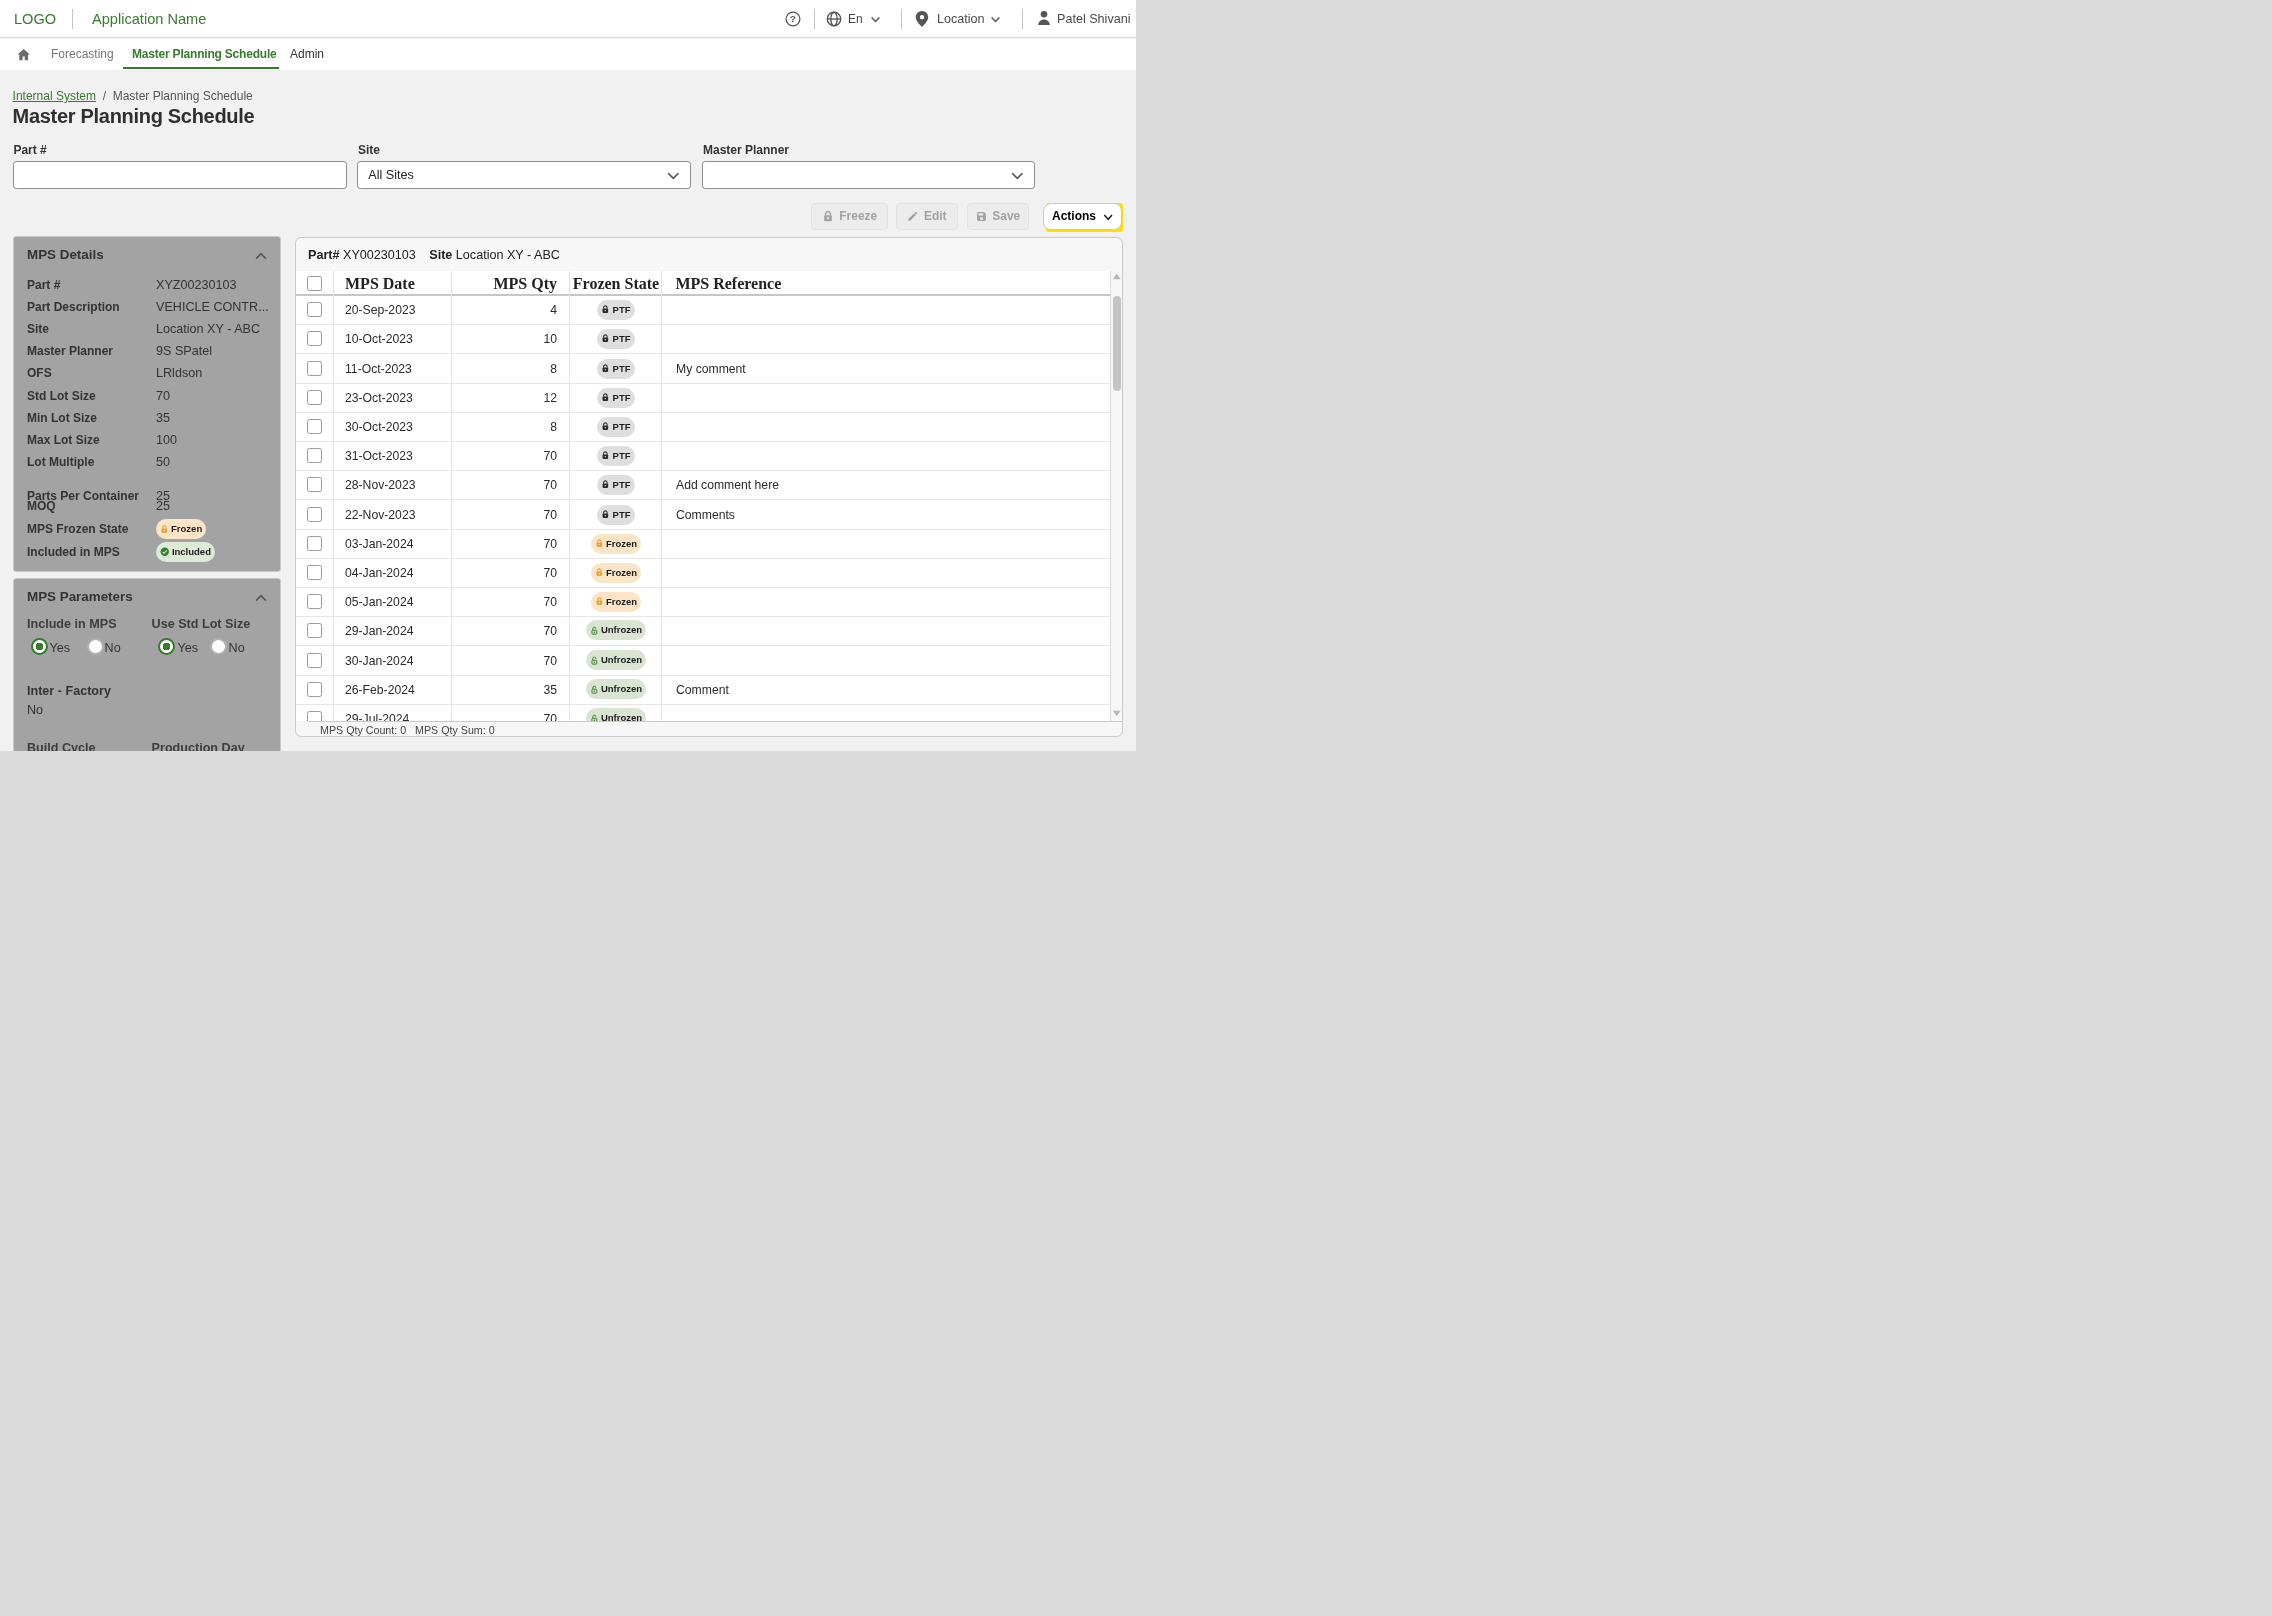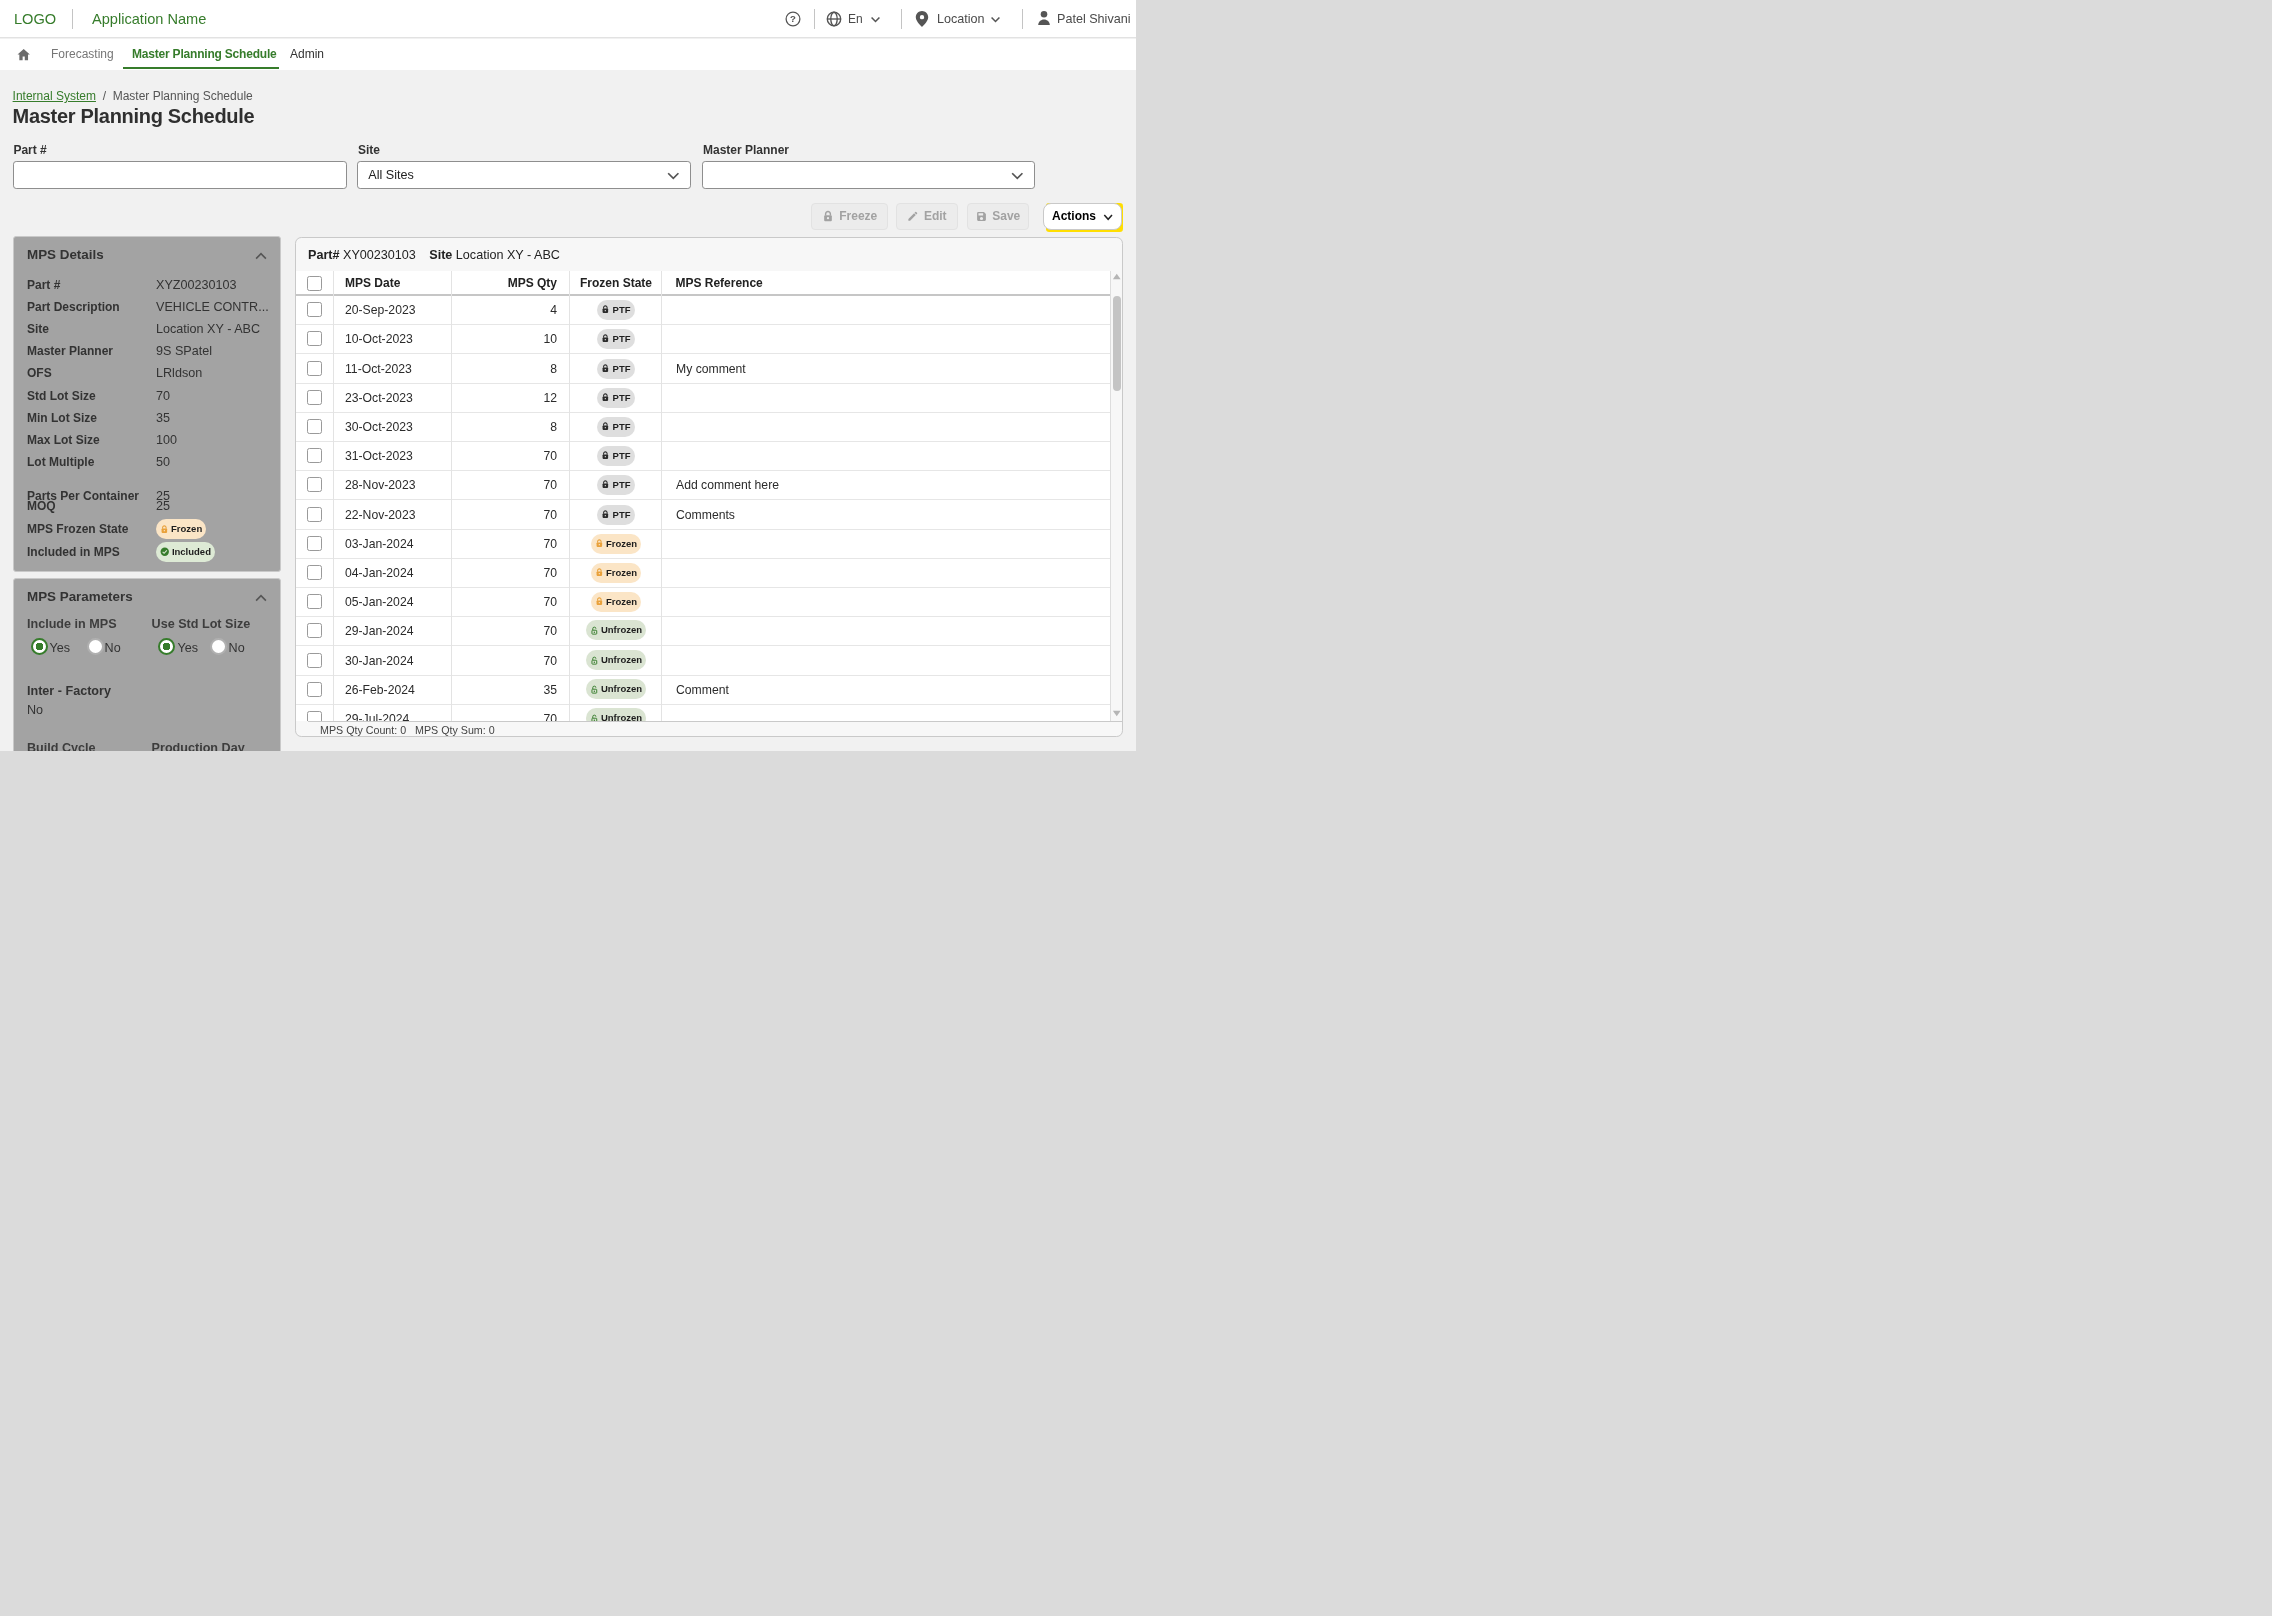--- a/index.html
+++ b/index.html
@@ -40,21 +40,21 @@
 .b-frozen{background:#fbe5c6;}
 .b-unfrozen{background:#dae4d2;}
 .b-included{background:#ddead5;}
 .radio{display:inline-block;width:17.4px;height:17.4px;border-radius:50%;vertical-align:middle;}
 .r-on{border:2.4px solid #367C2B;background:radial-gradient(circle,#367C2B 0 3.9px,#fff 4px);}
 .r-off{border:2px solid #b0b0b0;background:#fff;}
 .plab{font-size:12.6px;font-weight:700;color:#3d3d3d;}
 .tcard{position:absolute;left:295px;top:237px;width:828px;height:500px;background:#f7f7f7;border:0.8px solid #c9c9c9;border-radius:6.3px;overflow:hidden;}
 .tstrip{position:absolute;left:12px;top:0;height:33px;line-height:35px;font-size:12.6px;color:#222;}
 .twhite{position:absolute;left:0;top:33px;width:815px;height:450px;background:#fff;border-right:0.8px solid #ddd;overflow:hidden;}
-.thead{position:absolute;left:0;top:0;width:815px;height:25px;border-bottom:2.4px solid #c6c6c6;font-weight:700;font-size:12px;color:#222;}
+.thead{position:absolute;left:0;top:0;width:815px;height:25px;border-bottom:2.4px solid #c6c6c6;font-weight:700;font-size:16px;color:#222;font-family:Liberation Serif, serif;}
 .trow{position:absolute;left:0;width:815px;height:29px;border-bottom:0.8px solid #e6e6e6;font-size:12.2px;color:#2b2b2b;}
 .vline{position:absolute;top:0;bottom:0;width:0.8px;background:#e3e3e3;}
 .cb{position:absolute;left:11px;width:15px;height:15px;border:1.6px solid #9a9a9a;border-radius:2.4px;background:#fff;}
 .cdate{position:absolute;left:49px;line-height:29px;}
 .cqty{position:absolute;left:155px;width:106px;text-align:right;line-height:29px;}
 .cfro{position:absolute;left:274px;width:92px;text-align:center;line-height:29px;}
 .cref{position:absolute;left:380px;line-height:29px;}
 .tfoot{position:absolute;left:12px;top:483px;width:826px;height:16.6px;border-top:0.8px solid #c9c9c9;font-size:10.7px;color:#444;line-height:16.6px;padding-left:12px;}
 .sbar{position:absolute;left:815px;top:33px;width:11px;height:450px;}
 .sthumb{position:absolute;left:1.6px;top:24.5px;width:8px;height:95px;border-radius:4px;background:#c4c4c4;}

